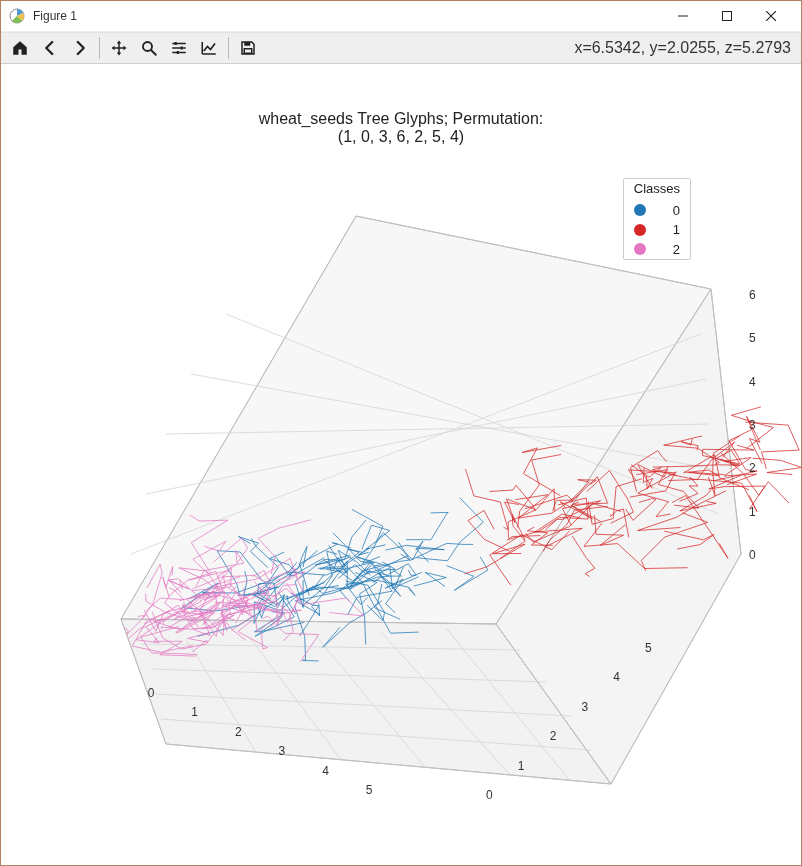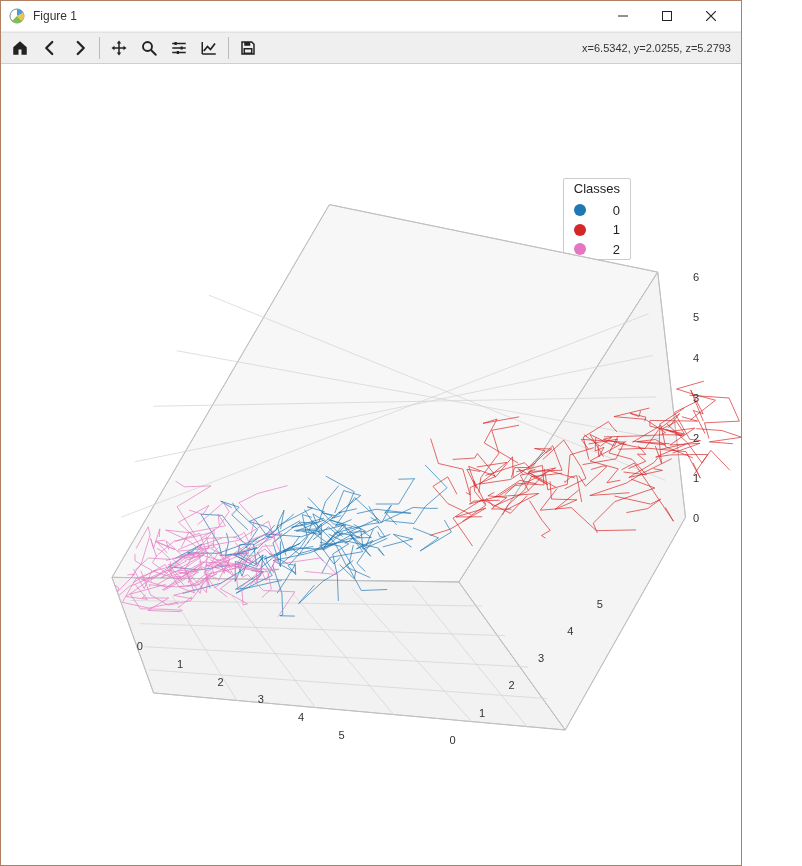--- a/index.html
+++ b/index.html
@@ -1,25 +1,25 @@
 <!DOCTYPE html>
 <html><head>
 <meta charset="utf-8">
 <style>
   html,body{margin:0;padding:0;font-family:"Segoe UI",Arial,sans-serif;font-size:13px;background:#fff;color:#222}
-  .window{width:742px;height:866px;box-sizing:border-box;border:1px solid #b08060;background:#ec4899;display:flex;flex-direction:column}
+  .window{width:802px;height:866px;box-sizing:border-box;border:1px solid #b08060;background:#ec4899;display:flex;flex-direction:column}
   .titlebar{height:30px;display:flex;align-items:center;padding:0 8px;background:#fff;border-bottom:1px solid #eee}
   .titlebar .app-icon{width:16px;height:16px;margin-right:8px}
   .titlebar .title{flex:0 0 auto;font-size:12px;color:#333}
   .titlebar .spacer{flex:1}
   .win-btn{width:44px;height:30px;display:flex;align-items:center;justify-content:center;color:#333}
   .toolbar{height:30px;display:flex;align-items:center;background:#efefef;border-top:1px solid #e2e2e2;border-bottom:1px solid #cfcfcf;padding:0 4px;gap:0}
   .tb-btn{width:30px;height:28px;display:flex;align-items:center;justify-content:center;color:#222;background:transparent;border:none}
   .tb-sep{width:1px;height:22px;background:#bbb;margin:0 4px}
-  .coords{margin-left:auto;padding-right:6px;font-size:11px;color:#333}
+  .coords{margin-left:auto;padding-right:6px;font-size:16px;color:#333}
   .canvas-area{flex:1;position:relative;background:#fff}
   svg.plot{position:absolute;inset:0}
   .chart-title{position:absolute;left:0;right:0;top:46px;text-align:center;font-size:16px;color:#222}
   .legend{position:absolute;right:110px;top:114px;border:1px solid #ccc;background:#fff;padding:0 10px;font-size:13px;border-radius:2px;line-height:1.5}
   .legend .lg-title{text-align:center;margin-bottom:2px}
   .legend .row{display:flex;align-items:center;gap:10px;justify-content:space-between}
   .legend .dot{width:12px;height:12px;border-radius:6px;display:inline-block}
   .tick{font-size:12px;fill:#333}
 </style>
 </head>
@@ -99,20 +99,24 @@
       <svg width="20" height="20" viewBox="0 0 24 24">
           <path d="M4 4 H17 L20 7 V20 H4 Z" fill="none" stroke="#222" stroke-width="2"></path>
           <rect x="7" y="4" width="8" height="5" fill="#222"></rect>
           <rect x="7" y="13" width="10" height="6" fill="none" stroke="#222" stroke-width="2"></rect>
         </svg>
     </button>
     <div class="coords">x=6.5342, y=2.0255, z=5.2793</div>
   </div>
 
   <div class="canvas-area">
+    <div class="chart-title">
+      <span>wheat_seeds Tree Glyphs; Permutation:</span><br>
+      <span>(1, 0, 3, 6, 2, 5, 4)</span>
+    </div>
 
     <div class="legend">
       <div class="lg-title">Classes</div>
       <div class="row">
         <span class="dot" style="background:#1f77b4"></span>
         <span>0</span>
       </div>
       <div class="row">
         <span class="dot" style="background:#d62728"></span>
         <span>1</span>

